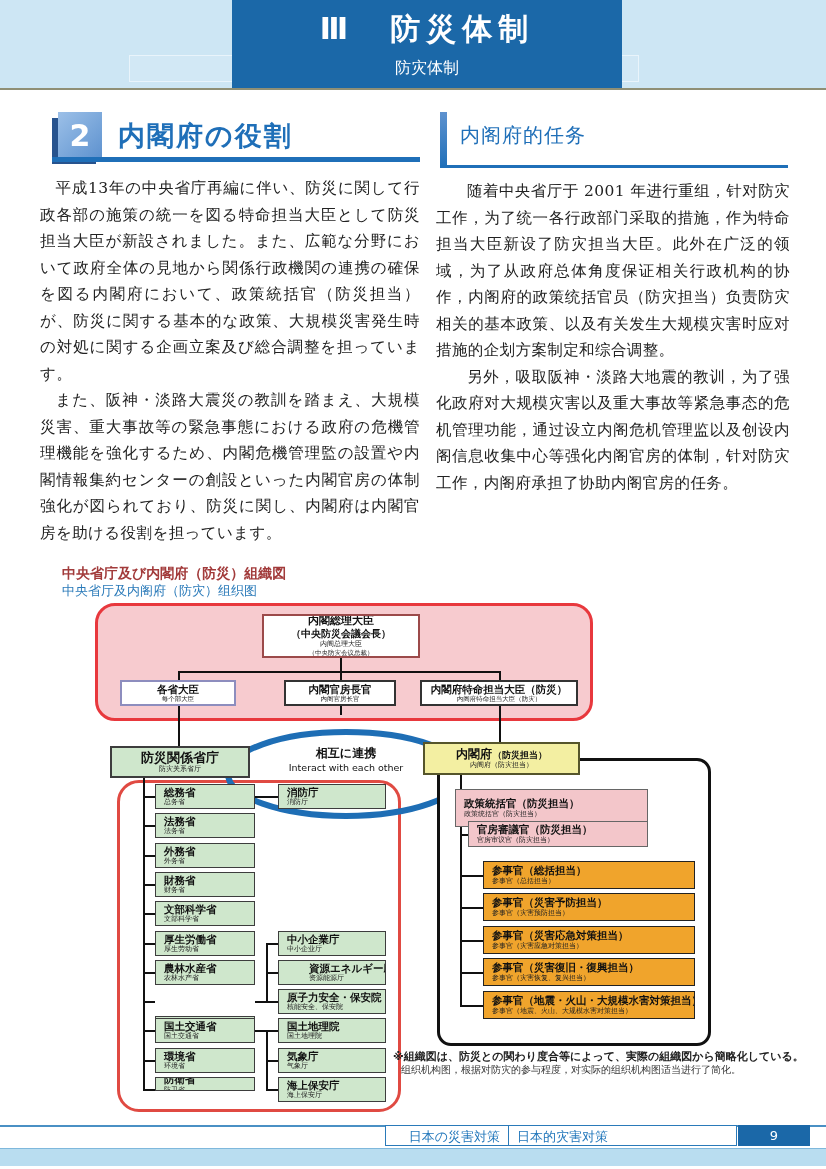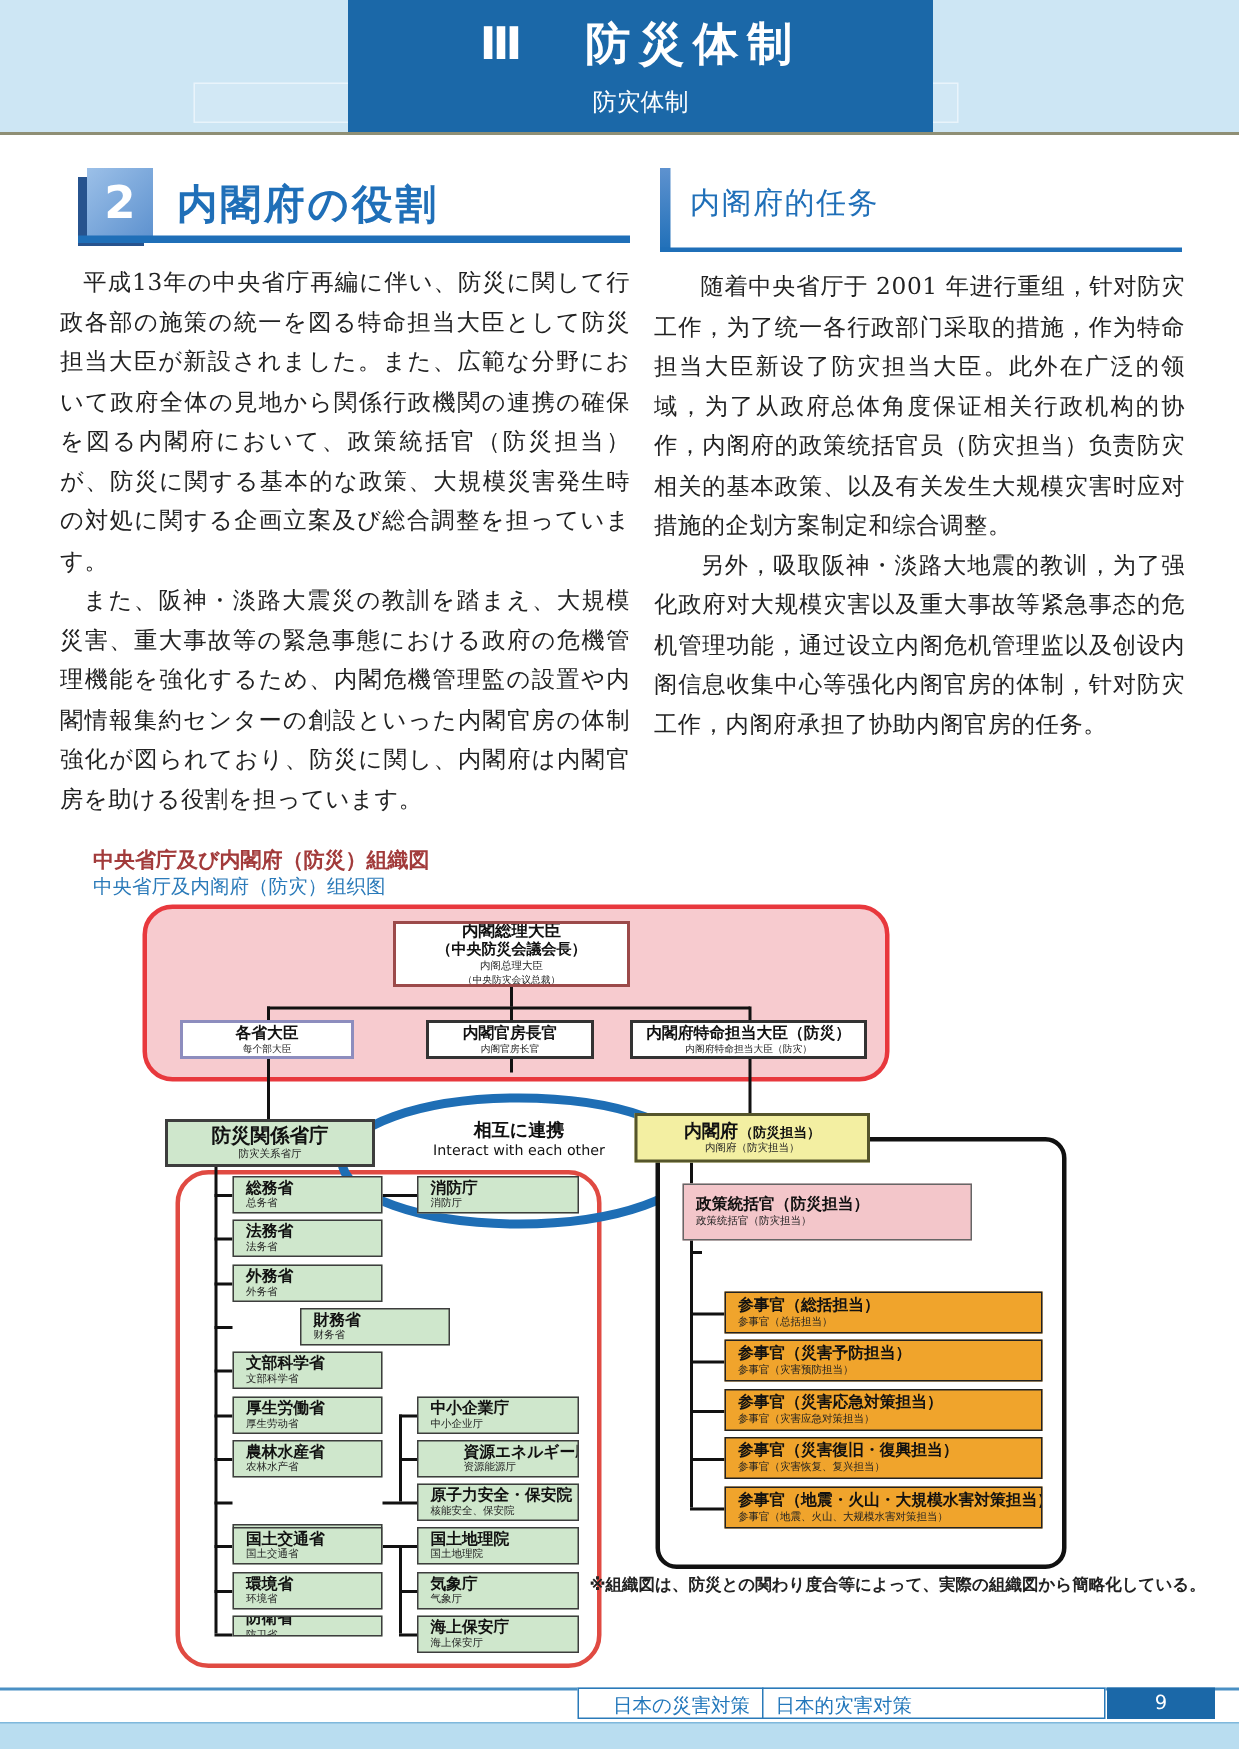--- a/index.html
+++ b/index.html
@@ -172,35 +172,40 @@
       <div style="display:flex;align-items:baseline;gap:1px;">
         <span class="bj" style="font-size:12px">内閣府</span>
         <span class="bj" style="font-size:9px">（防災担当）</span>
       </div>
       <div class="bz">内阁府（防灾担当）</div>
     </div>
     <div class="nbox pinkbox" style="left:455px;top:789px;width:193px;height:38px;">
       <div class="bj">政策統括官（防災担当）</div>
       <div class="bz">政策统括官（防灾担当）</div>
     </div>
+    <div class="nbox pinkbox" style="left:468px;top:821px;width:180px;height:26px;">
+      <div class="bj">官房審議官（防災担当）</div>
+      <div class="bz">官房审议官（防灾担当）</div>
+    </div>
 
     <div class="abs note-ja">※組織図は、防災との関わり度合等によって、実際の組織図から簡略化している。</div>
+    <div class="abs note-zh">组织机构图，根据对防灾的参与程度，对实际的组织机构图适当进行了简化。</div>
   <div class="nbox green" style="left: 155px; top: 784px; width: 100px; height: 25px; z-index: 4;">
         <div class="bj">総務省</div>
         <div class="bz">总务省</div>
       </div>
       <div class="nbox green" style="left: 155px; top: 813px; width: 100px; height: 25px; z-index: 4;">
         <div class="bj">法務省</div>
         <div class="bz">法务省</div>
       </div>
       <div class="nbox green" style="left: 155px; top: 843px; width: 100px; height: 25px; z-index: 4;">
         <div class="bj">外務省</div>
         <div class="bz">外务省</div>
       </div>
-      <div class="nbox green" style="left: 155px; top: 872px; width: 100px; height: 25px; z-index: 4; margin-left: 45px;">
+      <div class="nbox green" style="left: 155px; top: 872px; width: 100px; height: 25px; z-index: 4;">
         <div class="bj">財務省</div>
         <div class="bz">财务省</div>
       </div>
       <div class="nbox green" style="left: 155px; top: 901px; width: 100px; height: 25px; z-index: 4;">
         <div class="bj">文部科学省</div>
         <div class="bz">文部科学省</div>
       </div>
       <div class="nbox green" style="left: 155px; top: 931px; width: 100px; height: 25px; z-index: 4;">
         <div class="bj">厚生労働省</div>
         <div class="bz">厚生劳动省</div>

